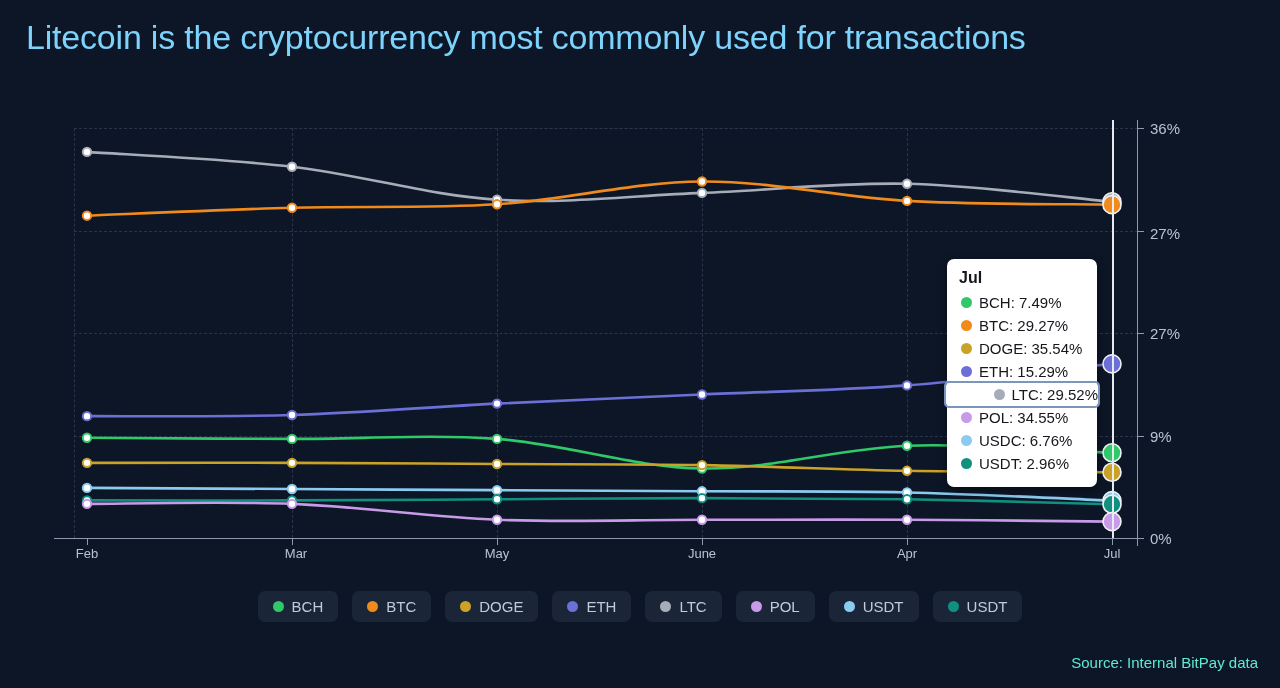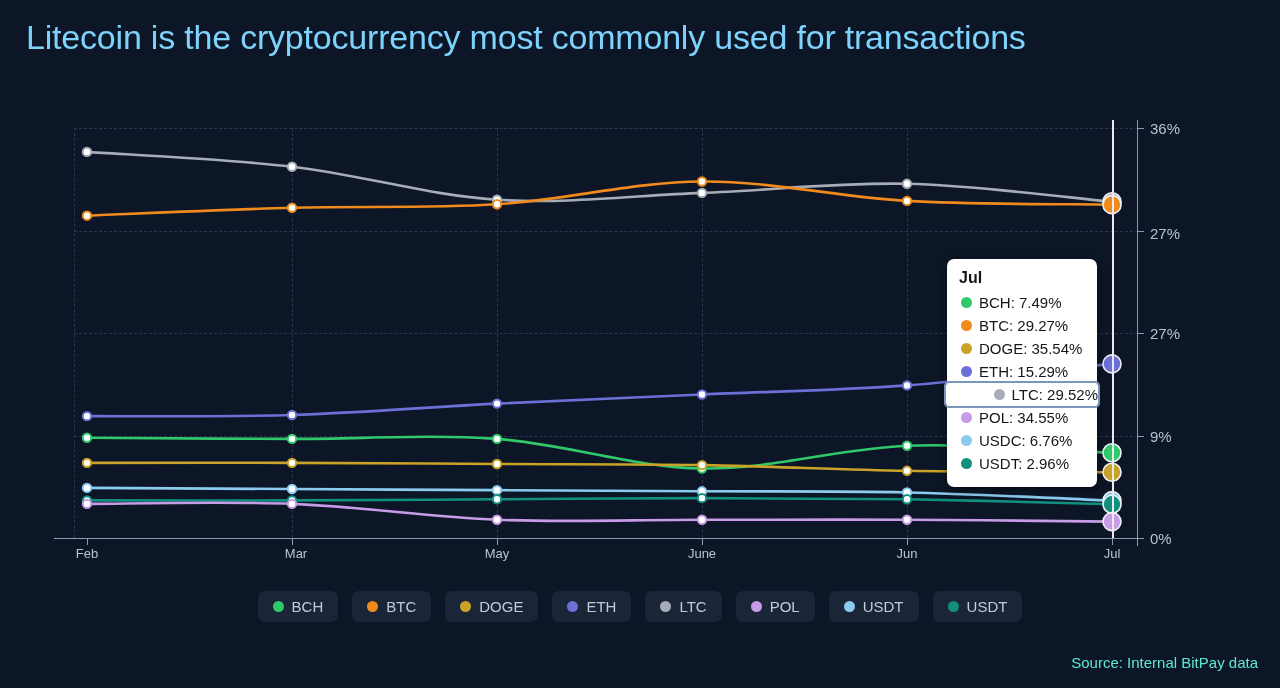--- a/index.html
+++ b/index.html
@@ -217,21 +217,21 @@
     <div id="x-ticks">
         <div class="tickmark-x" style="left: 13px;"></div>
         <div class="xlabel" style="left: 13px;">Feb</div>
         <div class="tickmark-x" style="left: 218px;"></div>
         <div class="xlabel" style="left: 222px;">Mar</div>
         <div class="tickmark-x" style="left: 423px;"></div>
         <div class="xlabel" style="left: 423px;">May</div>
         <div class="tickmark-x" style="left: 628px;"></div>
         <div class="xlabel" style="left: 628px;">June</div>
         <div class="tickmark-x" style="left: 833px;"></div>
-        <div class="xlabel" style="left: 833px;">Jun</div>
+        <div class="xlabel" style="left: 833px;">Apr</div>
         <div class="tickmark-x" style="left: 1038px;"></div>
         <div class="xlabel" style="left: 1038px;">Jul</div>
       </div>
   </div>
 
   <div class="tooltip">
     <div class="tt-title">Jul</div>
     <div id="tooltip-rows">
         <div class="tt-row">
           <span class="tt-dot" style="background: rgb(47, 201, 106);"></span>

